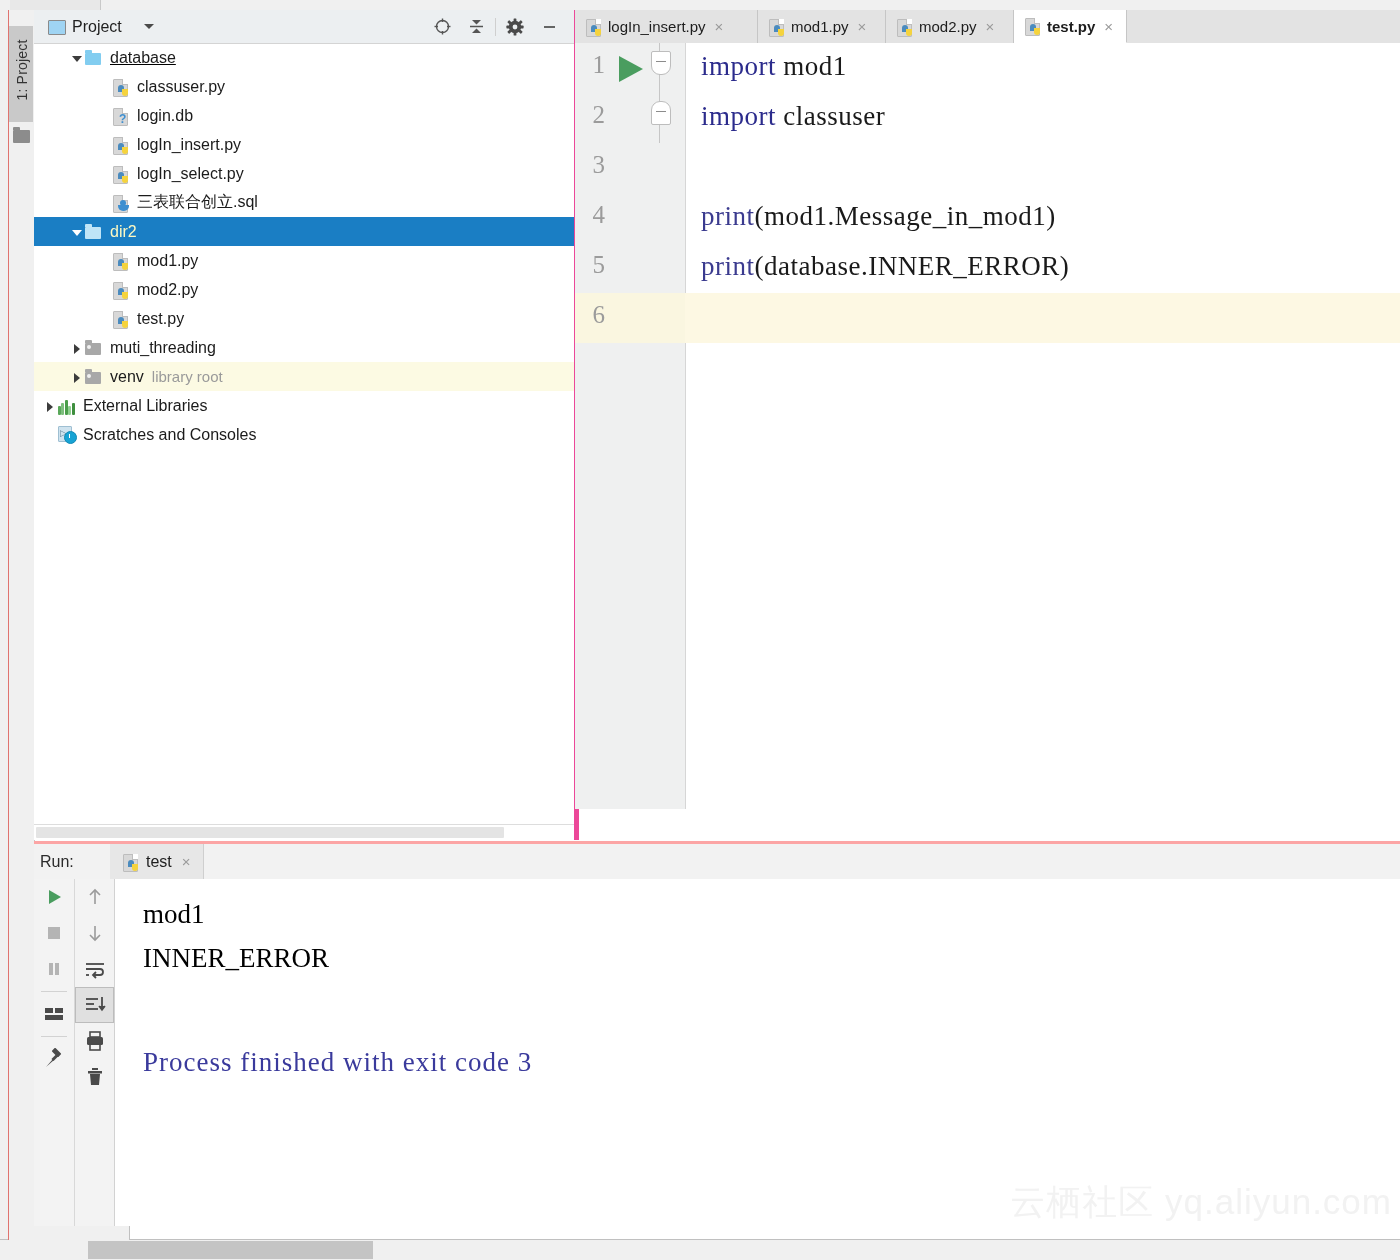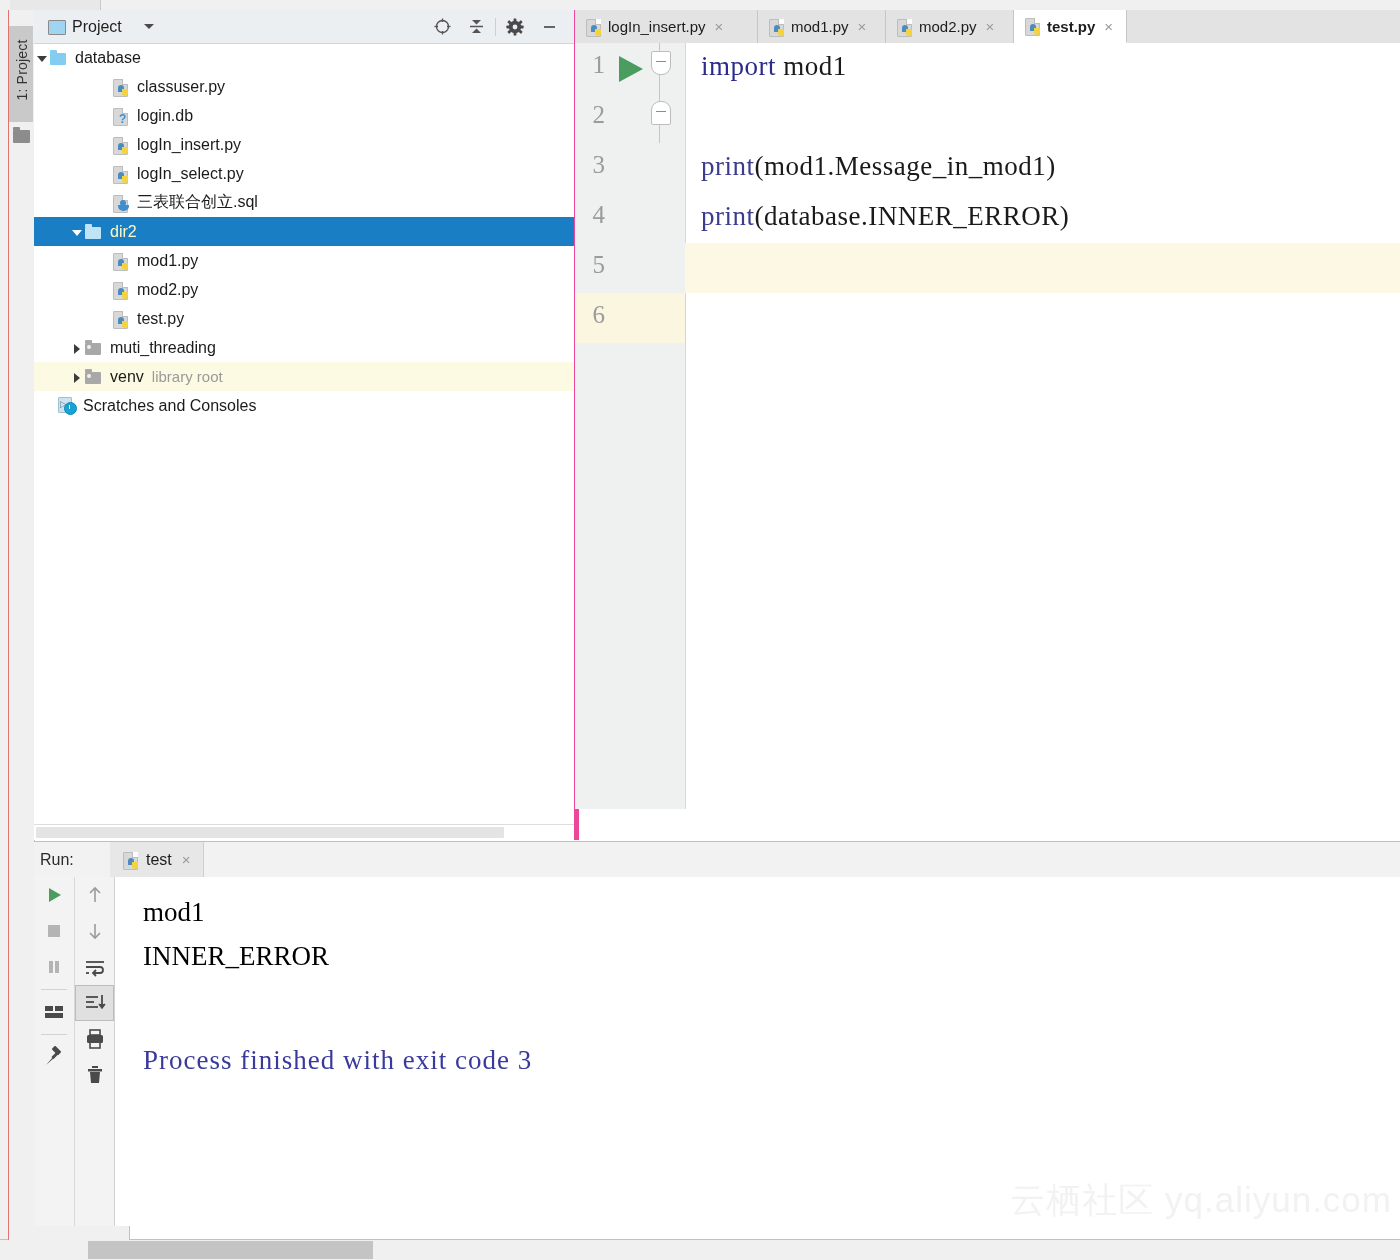--- a/index.html
+++ b/index.html
@@ -109,21 +109,21 @@
   .kw{color:#2b2b8c;}
   .fn{color:#3b3b8f;}
   .runarrow{position:absolute;left:44px;top:13px;width:0;height:0;border-top:13px solid transparent;border-bottom:13px solid transparent;border-left:24px solid #4a9d5f;}
   .foldline{position:absolute;left:84px;top:0;width:1px;height:100px;background:#c6c6c6;}
   .fold{position:absolute;left:76px;width:18px;height:22px;background:#fff;border:1px solid #bdbdbd;}
   .fold .minus{position:absolute;left:4px;top:9px;width:10px;height:1px;background:#8c8c8c;}
   .fold.f1{top:8px;border-radius:2px 2px 9px 9px;}
   .fold.f2{top:58px;border-radius:9px 9px 2px 2px;}
 
   
-  .runpanel{position:absolute;left:34px;top:841px;width:1366px;height:400px;background:#b91c1c;border-top:1px solid #fca5a5;}
+  .runpanel{position:absolute;left:34px;top:841px;width:1366px;height:400px;background:#b91c1c;border-top:3px solid #fca5a5;}
   .run-tabbar{position:absolute;left:0;top:0;width:1366px;height:35px;background:#f2f2f2;border-bottom:1px solid #cfcfcf;}
   .run-label{position:absolute;left:6px;top:9px;font-size:16px;color:#2b2b2b;}
   .run-tab{position:absolute;left:76px;top:0;height:35px;display:flex;align-items:center;padding:12px 12px;background:#e7e7e7;border-right:1px solid #cfcfcf;box-sizing:border-box;}
   .run-tab .rt{font-size:16px;color:#1d1d1d;margin-left:7px;}
   .run-tab .rx{margin-left:10px;color:#9a9a9a;font-size:15px;}
 
   .runtools{position:absolute;left:0;top:35px;width:80px;height:365px;background:#f3f3f3;border-right:1px solid #d2d2d2;}
   .runtools .col{position:absolute;top:0;width:39px;height:365px;}
   .runtools .col.c1{left:0;}
   .runtools .col.c2{left:40px;border-left:1px solid #d8d8d8;}
@@ -202,21 +202,21 @@
         </div>
         <div class="hicon">
           <svg width="17" height="17" viewBox="0 0 17 17">
               <line x1="3" y1="9" x2="14" y2="9" stroke="#555" stroke-width="1.8"></line>
             </svg>
         </div>
       </div>
     </div>
 
     <div class="tree" id="tree">
-        <div class="trow" style="">
+        <div class="trow" style="padding-left: 35px; text-decoration: underline;">
           <span class="tarrow open"></span>
           <span class="ic">
             <div class="ic-folder-blue"></div>
           </span>
           <span class="tlabel">database</span>
         </div>
         <div class="trow" style="padding-left: 62px;">
           <span class="tarrow "></span>
           <span class="ic">
             <div class="ic-file"></div>
@@ -315,20 +315,33 @@
           </span>
           <span class="tlabel">muti_threading</span>
         </div>
         <div class="trow warn" style="padding-left: 35px;">
           <span class="tarrow closed"></span>
           <span class="ic">
             <div class="ic-folder-lib"></div>
           </span>
           <span class="tlabel">venv</span>
           <span class="tsub">library root</span>
+        </div>
+        <div class="trow" style="padding-left: 8px;">
+          <span class="tarrow closed"></span>
+          <span class="ic">
+            <div class="ic-extlib">
+              <i style="left:0px;height:9px;background:#5aa85a"></i>
+              <i style="left:3.4px;height:12px;background:#7dbf7d"></i>
+              <i style="left:6.8px;height:15px;background:#4a9e4a"></i>
+              <i style="left:10.2px;height:9px;background:#8fcf8f"></i>
+              <i style="left:13.6px;height:12px;background:#3f8f3f"></i>
+            </div>
+          </span>
+          <span class="tlabel">External Libraries</span>
         </div>
         <div class="trow" style="padding-left: 8px;">
           <span class="tarrow "></span>
           <span class="ic">
             <div class="ic-scratch">
               <div class="sp"></div>
               <div class="sarrow">▷</div>
               <div class="clk"></div>
             </div>
           </span>
@@ -414,20 +427,23 @@
           <span class="lnum" style="top:8px;left:4px;">5</span>
         </div>
         <div class="gline caret">
           <span class="lnum" style="top:8px;left:4px;">6</span>
         </div>
       </div>
     <div class="codearea" id="codearea">
         <div class="cline">
           <span class="code"><span class="kw">import</span><span> mod1</span></span>
         </div>
+        <div class="cline">
+          <span class="code"><span class="kw">import</span><span> classuser</span></span>
+        </div>
         <div class="cline"></div>
         <div class="cline">
           <span class="code"><span class="fn">print</span><span>(mod1.Message_in_mod1)</span></span>
         </div>
         <div class="cline">
           <span class="code"><span class="fn">print</span><span>(database.INNER_ERROR)</span></span>
         </div>
         <div class="cline caret"></div>
       </div>
   </div>

